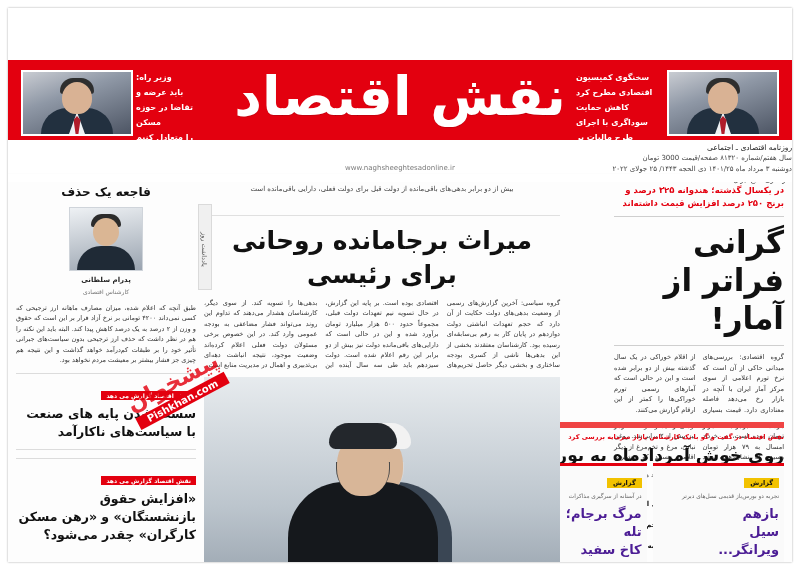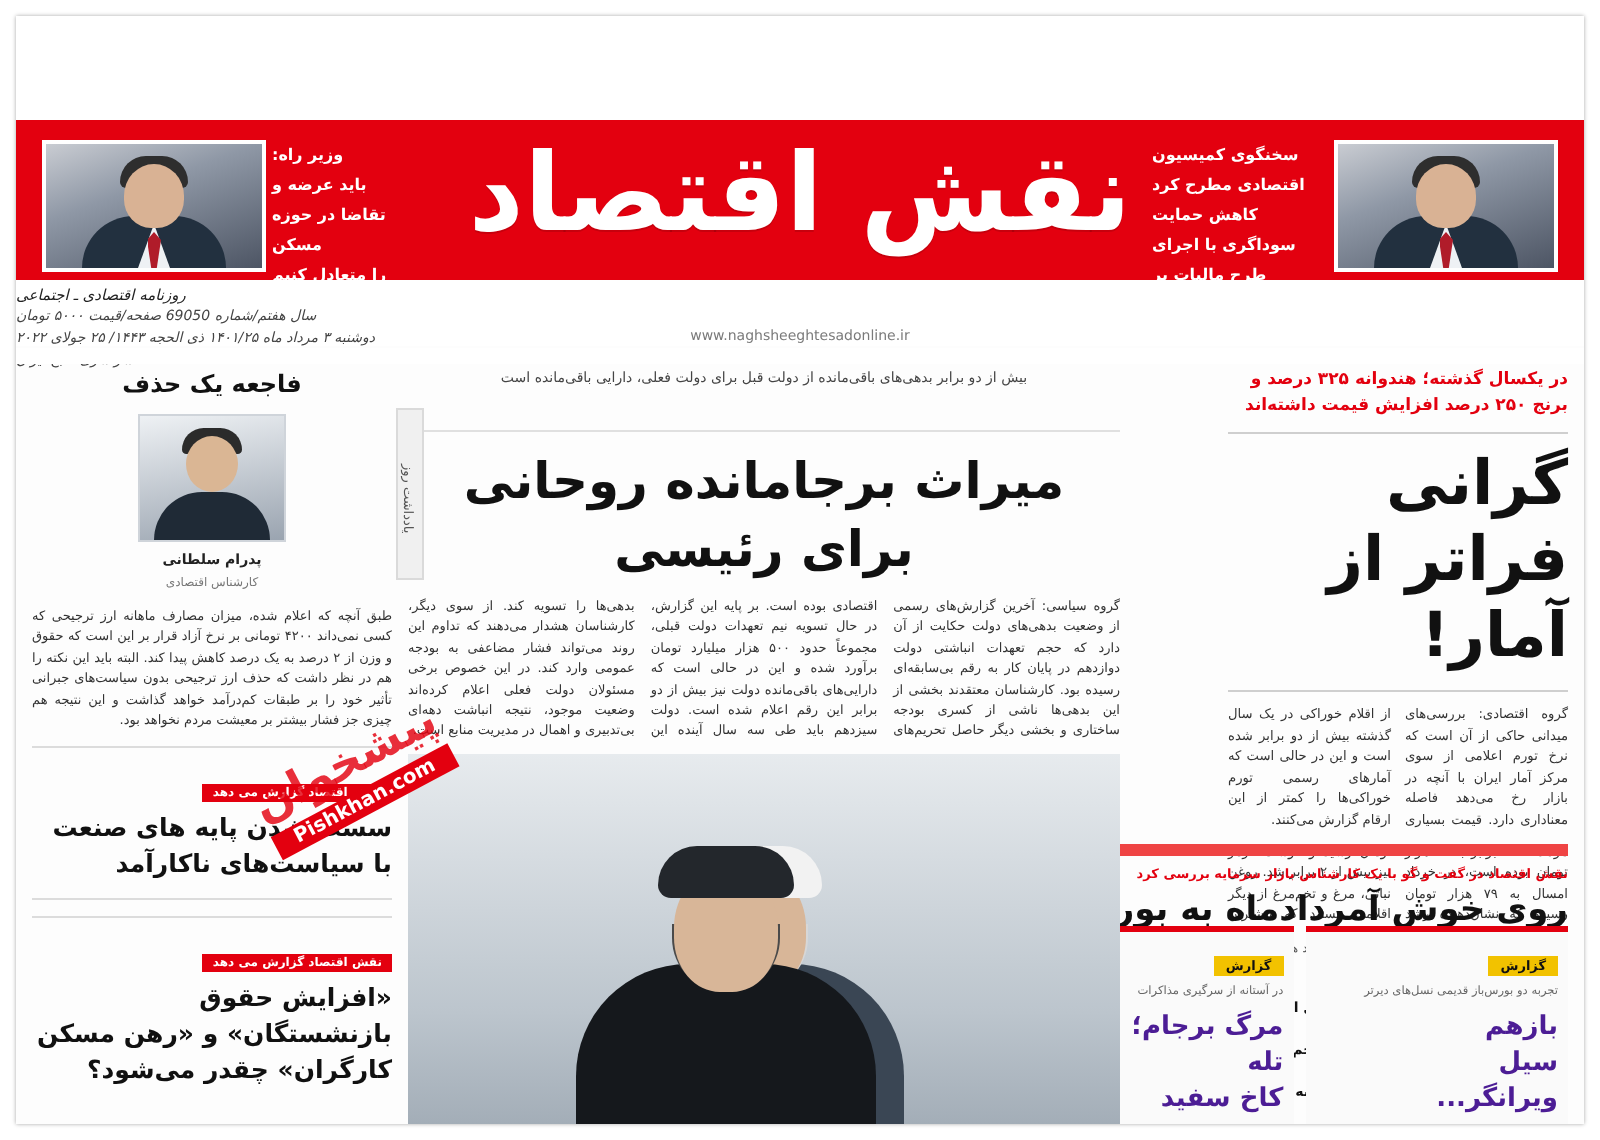--- a/index.html
+++ b/index.html
@@ -54,26 +54,25 @@
     font-size: 54px;
     font-weight: bold;
     letter-spacing: -2px;
     line-height: 58px;
     text-shadow: 0 1px 0 rgba(0,0,0,.12);
   }
   .logo-sub {
     position: absolute;
     left: 0; right: 0;
     top: 134px;
-    text-align: left;
+    text-align: right;
     font-size: 7.5px;
     color: #222;
     letter-spacing: .4px;
     line-height: 11px;
-    font-style: italic;
   }
   .logo-sub .row2 { font-size: 7px; color:#444; }
   .logo-url {
     position: absolute;
     left: 0; right: 0;
     top: 156px;
     text-align: center;
     font-size: 7px;
     color: #7a7a7a;
   }
@@ -455,21 +454,21 @@
 سوداگری با اجرای
 طرح مالیات بر
 عایدی سرمایه</div>
 
       <div class="logo-wrap">
         <span class="logo-text">نقش اقتصاد</span>
       </div>
 
       <div class="logo-sub">
         <div>روزنامه اقتصادی ـ اجتماعی</div>
-        <div class="row2">سال هفتم/شماره 69050 صفحه/قیمت ۵۰۰۰ تومان</div>
+        <div class="row2">سال هفتم/شماره ۸۱۳۲۰ صفحه/قیمت 3000 تومان</div>
         <div class="row2">دوشنبه ۳ مرداد ماه ۱۴۰۱/۲۵ ذی الحجه ۱۴۴۳/ ۲۵ جولای ۲۰۲۲</div>
         <div class="row2">سراسری صبح ایران</div>
       </div>
 
       <div class="logo-url">www.naghsheeghtesadonline.ir</div>
     </div>
 
     <div class="strip"></div>
 
     <div class="col-lead">

